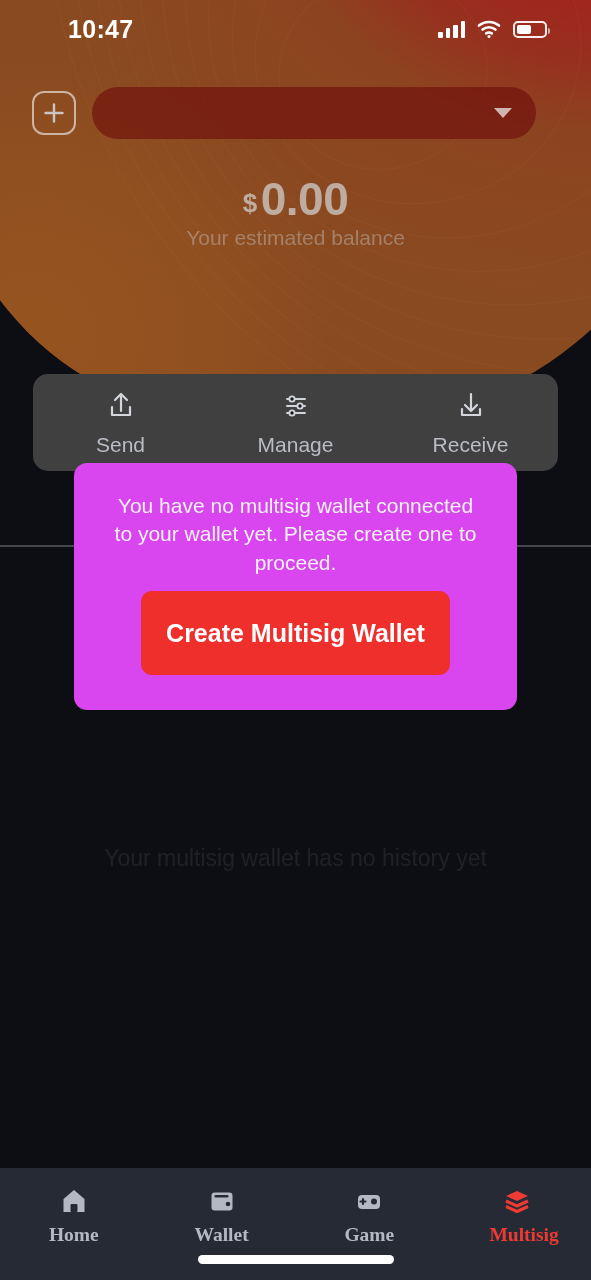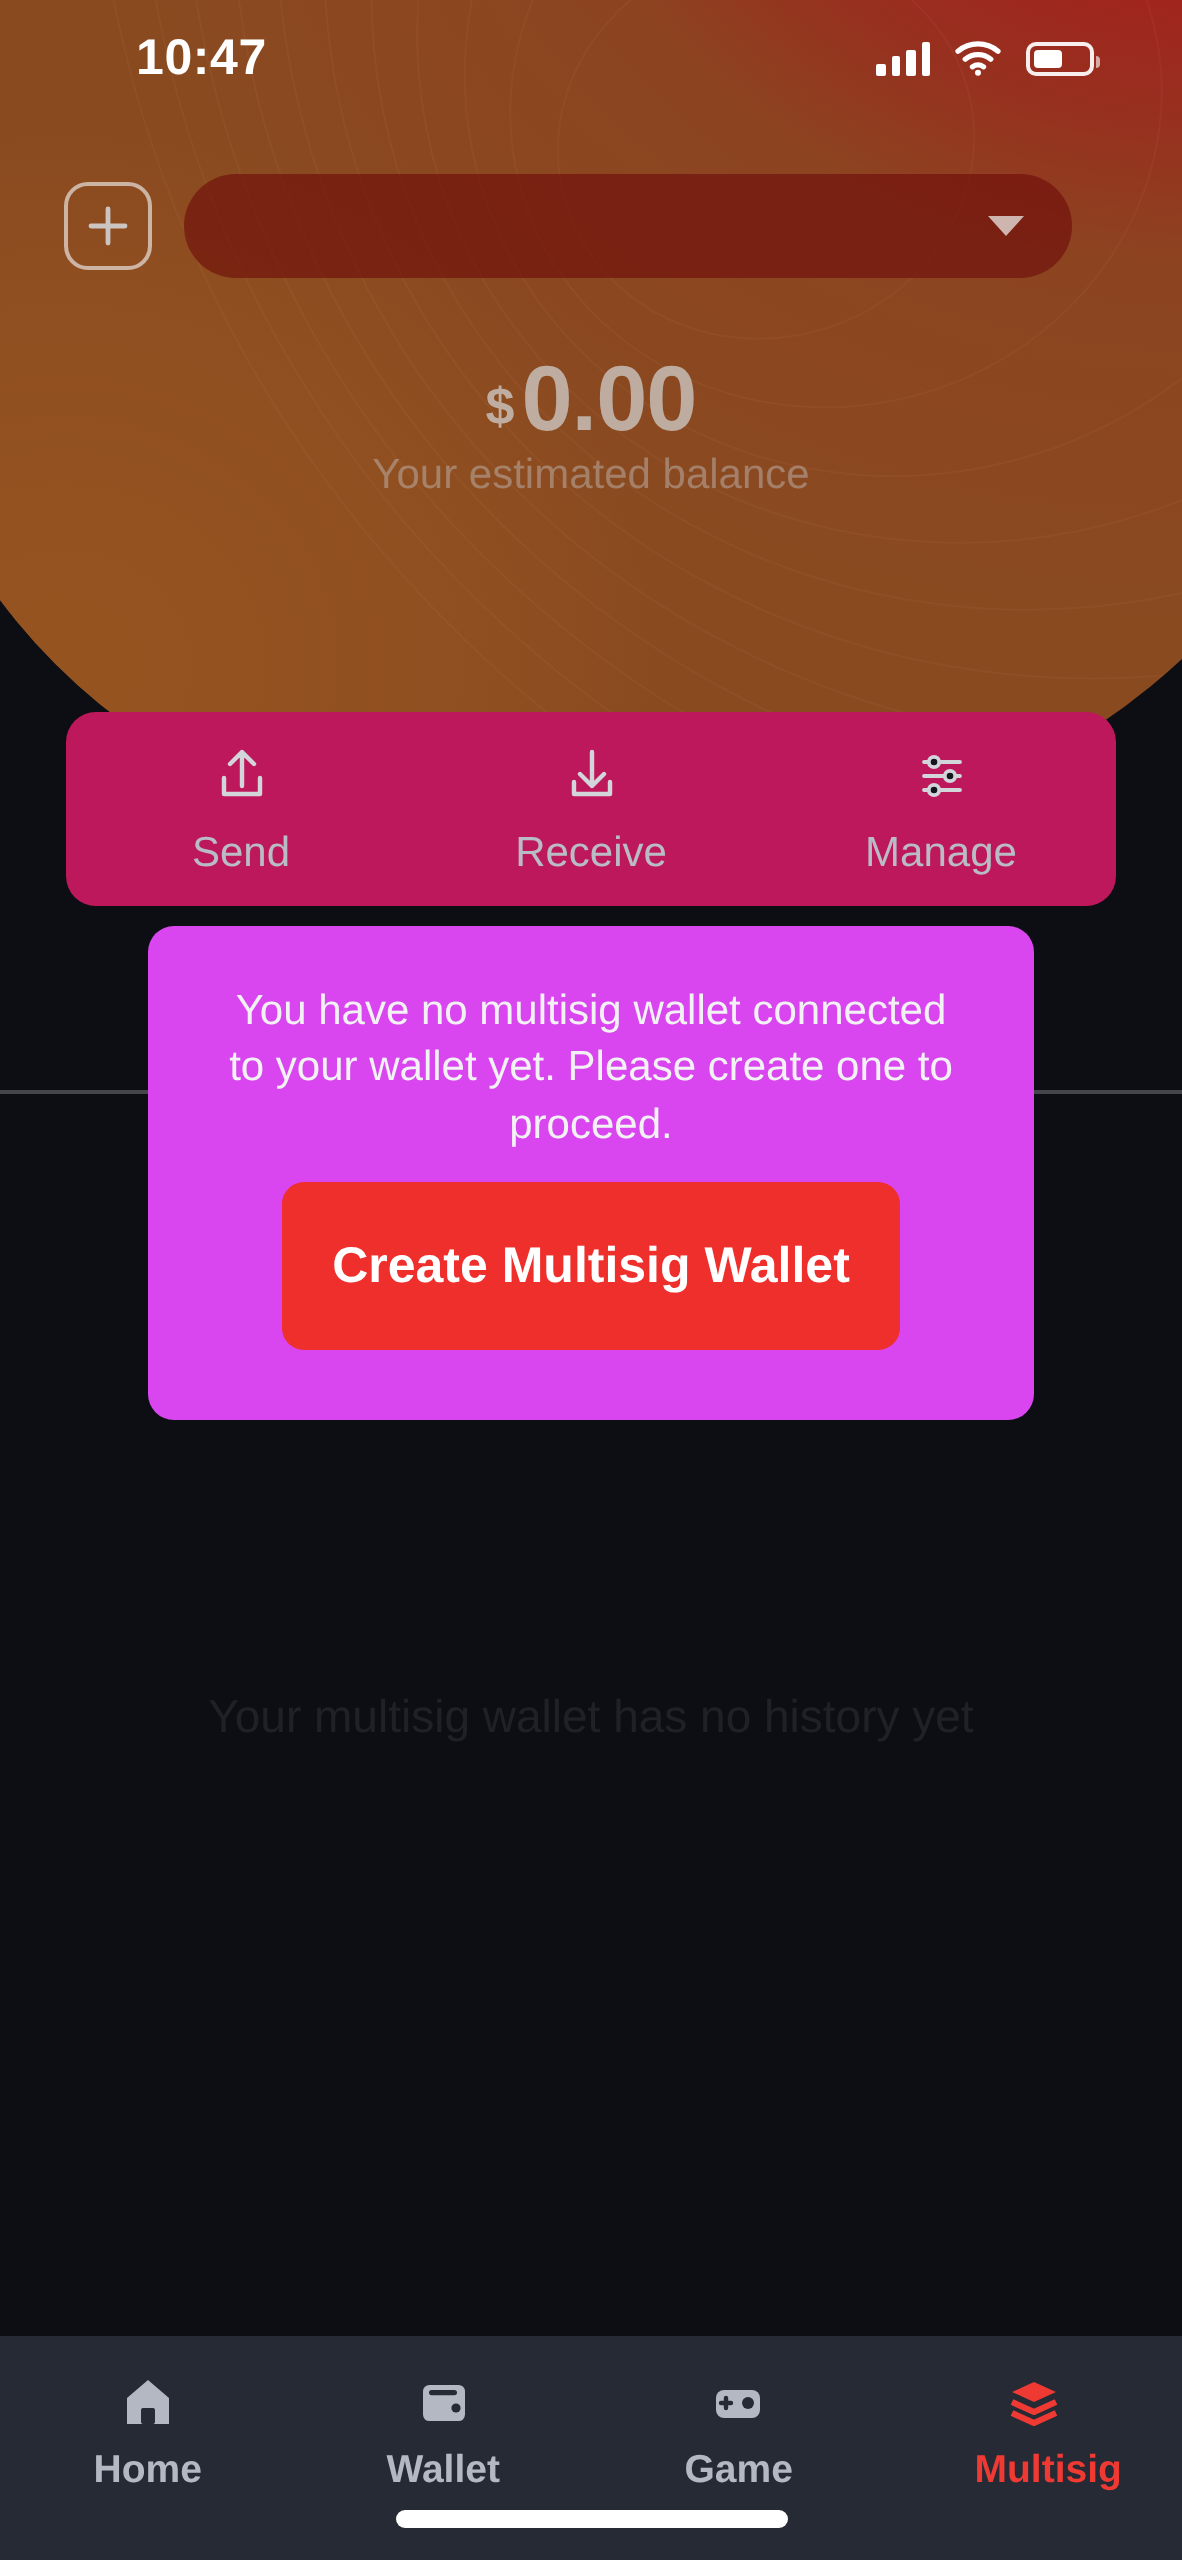--- a/index.html
+++ b/index.html
@@ -107,22 +107,22 @@
   .bal-sub { color:rgba(190,182,178,.50); font-size:21px; }
 
   
   .divider {
     position:absolute; left:0; top:545px; width:591px; height:2px;
     background:rgba(200,200,210,.30); z-index:2;
   }
 
   
   .actionbar {
-    position:absolute; left:33px; top:356px; width:525px; height:97px;
-    background:#be185d; border-radius:15px; z-index:4;
+    position:absolute; left:33px; top:374px; width:525px; height:97px;
+    background:#404040; border-radius:15px; z-index:4;
     display:flex; align-items:center;
   }
   .act { flex:1; display:flex; flex-direction:column; align-items:center; gap:10px; }
   .act .lbl { color:#b9bcc4; font-size:21px; }
 
   
   .modal {
     position:absolute; left:74px; top:463px; width:443px; height:247px;
     background:#d946ef; border-radius:13px; z-index:8;
     padding:29px 34px 0;
@@ -143,21 +143,21 @@
     position:absolute; left:0; top:845px; width:591px; text-align:center;
     color:rgba(160,160,170,.13); font-size:23px; z-index:3;
   }
 
   
   .navbar {
     position:absolute; left:0; bottom:0; width:591px; height:112px;
     background:#262a35; z-index:9;
     display:flex; align-items:flex-start; padding-top:18px;
   }
-  .nav { flex:1; display:flex; flex-direction:column; align-items:center; gap:8px; }
+  .nav { flex:1; display:flex; flex-direction:column; align-items:center; gap:8px;font-family:Liberation Serif, serif; }
   .nav .nlbl { color:#b4b8c2; font-size:19.5px; font-weight:700; }
   .nav.active .nlbl { color:#ee3a33;margin-left:14px; }
   .homebar {
     position:absolute; left:50%; transform:translateX(-50%); bottom:16px;
     width:196px; height:9px; background:#fff; border-radius:5px; z-index:10;
   }
 </style>
 </head>
 <body>
 
@@ -227,38 +227,38 @@
     <div class="act">
       <svg width="34" height="34" viewBox="0 0 34 34">
         <path d="M17 22V5M17 5l-6 6M17 5l6 6" stroke="#d2d5da" stroke-width="2.2" fill="none" stroke-linecap="round" stroke-linejoin="round"></path>
         <path d="M8 18v8h18v-8" stroke="#d2d5da" stroke-width="2.2" fill="none" stroke-linecap="round" stroke-linejoin="round"></path>
       </svg>
       <span class="lbl">Send</span>
     </div>
 
     <div class="act">
       <svg width="34" height="34" viewBox="0 0 34 34">
-        <path d="M17 5v17M17 22l-6-6M17 22l6-6" stroke="#d2d5da" stroke-width="2.2" fill="none" stroke-linecap="round" stroke-linejoin="round"></path>
-        <path d="M8 20v6h18v-6" stroke="#d2d5da" stroke-width="2.2" fill="none" stroke-linecap="round" stroke-linejoin="round"></path>
-      </svg>
-      <span class="lbl">Receive</span>
-    </div>
-
-    <div class="act">
-      <svg width="34" height="34" viewBox="0 0 34 34">
         <g stroke="#d2d5da" stroke-width="1.9" stroke-linecap="round">
           <path d="M8 10h18M8 17h18M8 24h18"></path>
         </g>
         <circle cx="13" cy="10" r="2.6" fill="#15161d" stroke="#d2d5da" stroke-width="1.9"></circle>
         <circle cx="21" cy="17" r="2.6" fill="#15161d" stroke="#d2d5da" stroke-width="1.9"></circle>
         <circle cx="13" cy="24" r="2.6" fill="#15161d" stroke="#d2d5da" stroke-width="1.9"></circle>
       </svg>
       <span class="lbl">Manage</span>
     </div>
 
+    <div class="act">
+      <svg width="34" height="34" viewBox="0 0 34 34">
+        <path d="M17 5v17M17 22l-6-6M17 22l6-6" stroke="#d2d5da" stroke-width="2.2" fill="none" stroke-linecap="round" stroke-linejoin="round"></path>
+        <path d="M8 20v6h18v-6" stroke="#d2d5da" stroke-width="2.2" fill="none" stroke-linecap="round" stroke-linejoin="round"></path>
+      </svg>
+      <span class="lbl">Receive</span>
+    </div>
+
   </div>
 
   <div class="modal">
     <div class="modal-text">You have no multisig wallet connected to your wallet yet. Please create one to proceed.</div>
     <button class="cta">Create Multisig Wallet</button>
   </div>
 
   <div class="history">Your multisig wallet has no history yet</div>
 
   <div class="navbar">

